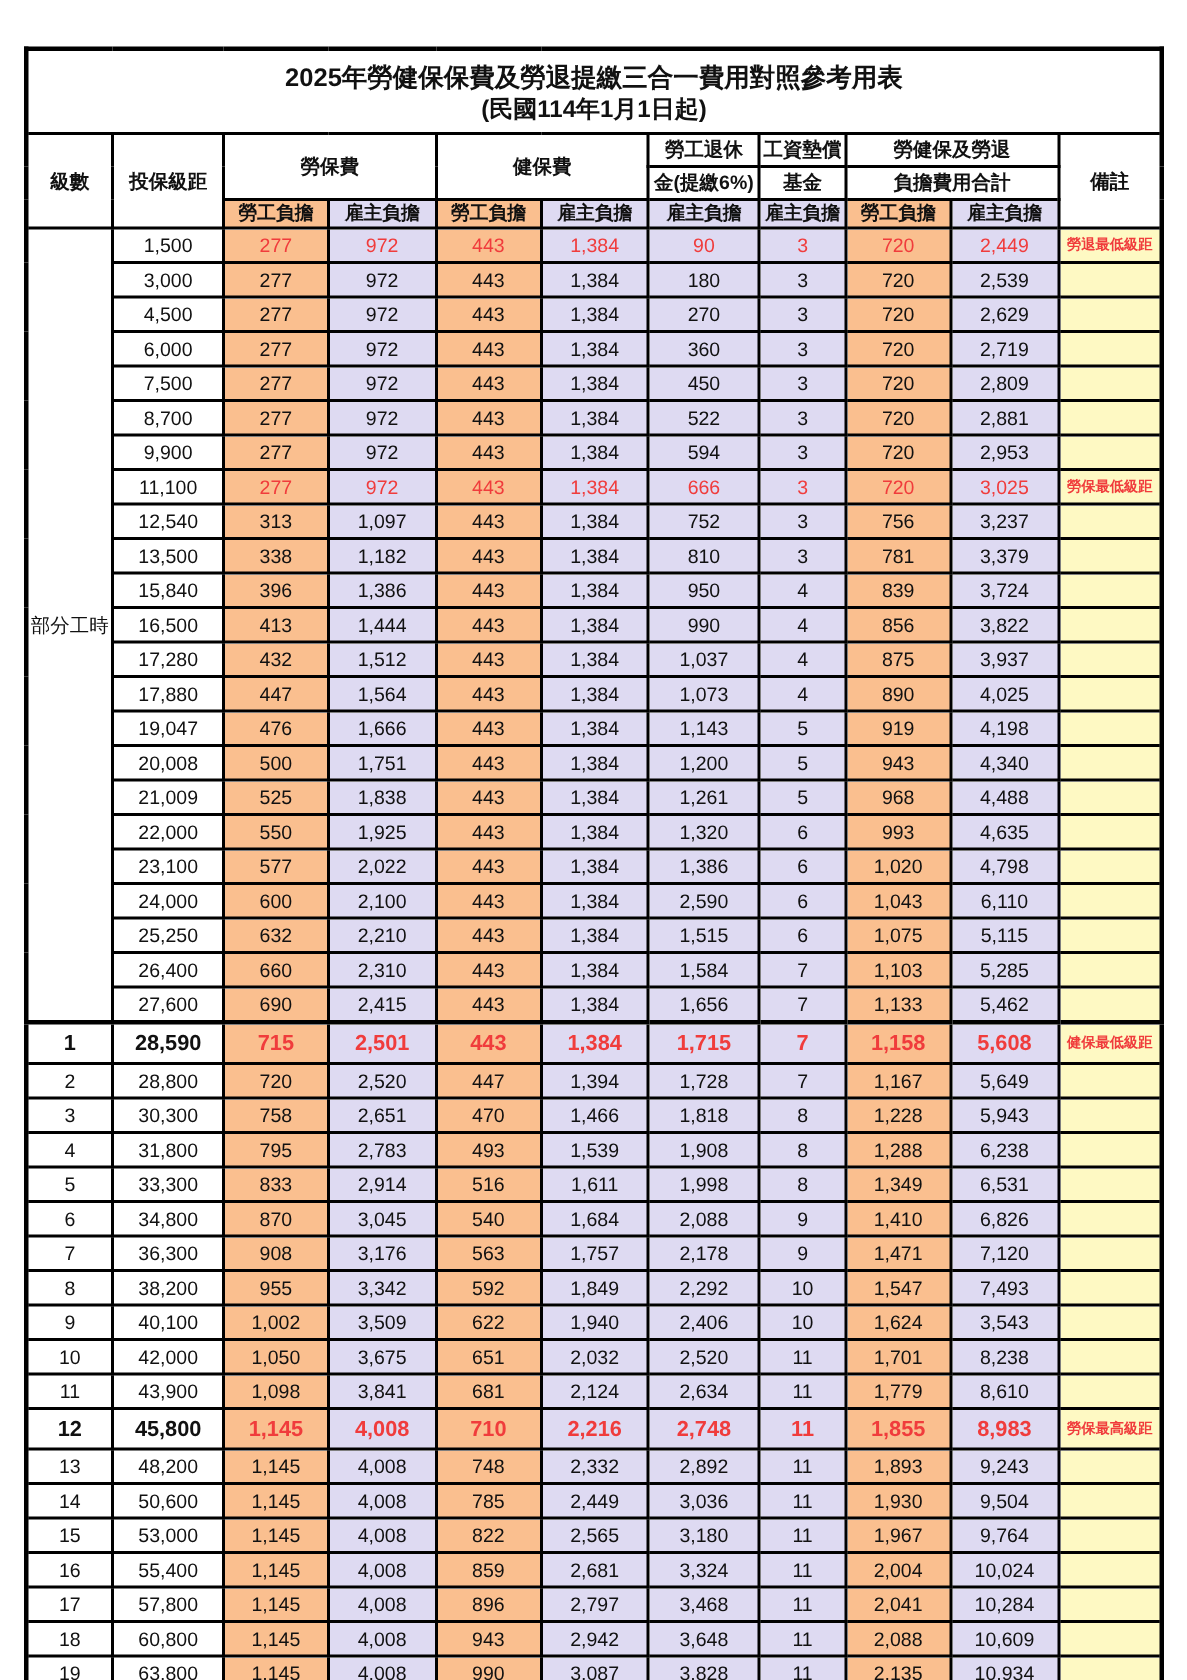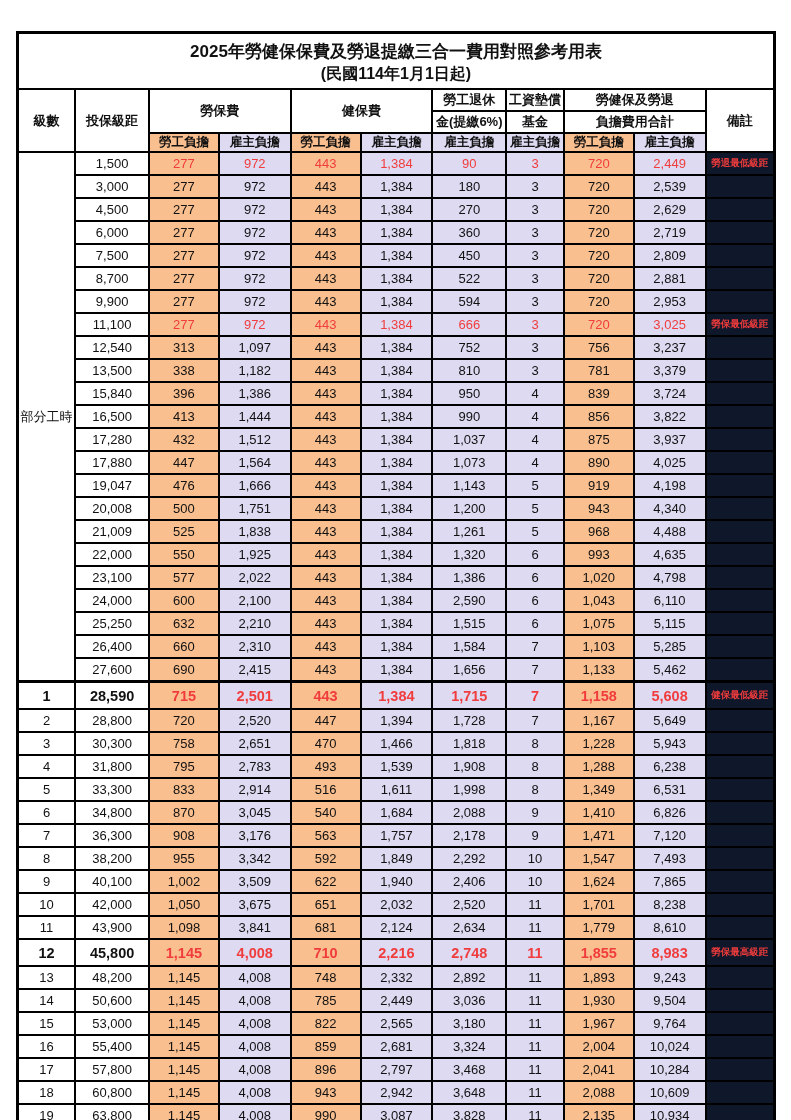--- a/index.html
+++ b/index.html
@@ -37,21 +37,21 @@
   .hrowA th,.hrowB th{height:20px;}
   .hrowC th{height:17px;font-size:12.5px;}
   .emp-h{background:var(--emp-bg);}
   .er-h{background:var(--er-bg);}
   
   tbody td{height:21px;font-size:13px;}
   tbody .emp{background:var(--emp-bg);}
   tbody .er{background:var(--er-bg);}
   tbody .level,tbody .bracket{background:#fff;}
   .part-time{background:#fff;font-size:13px;text-align:center;}
-  .remark-cell{font-size:9.5px;font-weight:600;color:var(--red);background:#0f172a;}
+  .remark-cell{font-size:9.5px;font-weight:600;color:var(--red);background:#fef9c3;}
   .red-row .val{color:var(--red);}
   .bold-row td{font-weight:bold;font-size:14.5px;height:25px;}
   .bold-row .remark-cell{font-size:9.5px;}
   .thick-top td{border-top:3px solid #000;}
 </style>
 </head>
 <body>
 
 <div class="sheet">
   <table>
@@ -486,21 +486,21 @@
         <tr>
           <td class="level">9</td>
           <td class="bracket">40,100</td>
           <td class="emp val">1,002</td>
           <td class="er val">3,509</td>
           <td class="emp val">622</td>
           <td class="er val">1,940</td>
           <td class="er val">2,406</td>
           <td class="er val">10</td>
           <td class="emp val">1,624</td>
-          <td class="er val">7,865</td>
+          <td class="er val">3,543</td>
           <td class="remark-cell"></td>
         </tr>
         <tr>
           <td class="level">10</td>
           <td class="bracket">42,000</td>
           <td class="emp val">1,050</td>
           <td class="er val">3,675</td>
           <td class="emp val">651</td>
           <td class="er val">2,032</td>
           <td class="er val">2,520</td>

